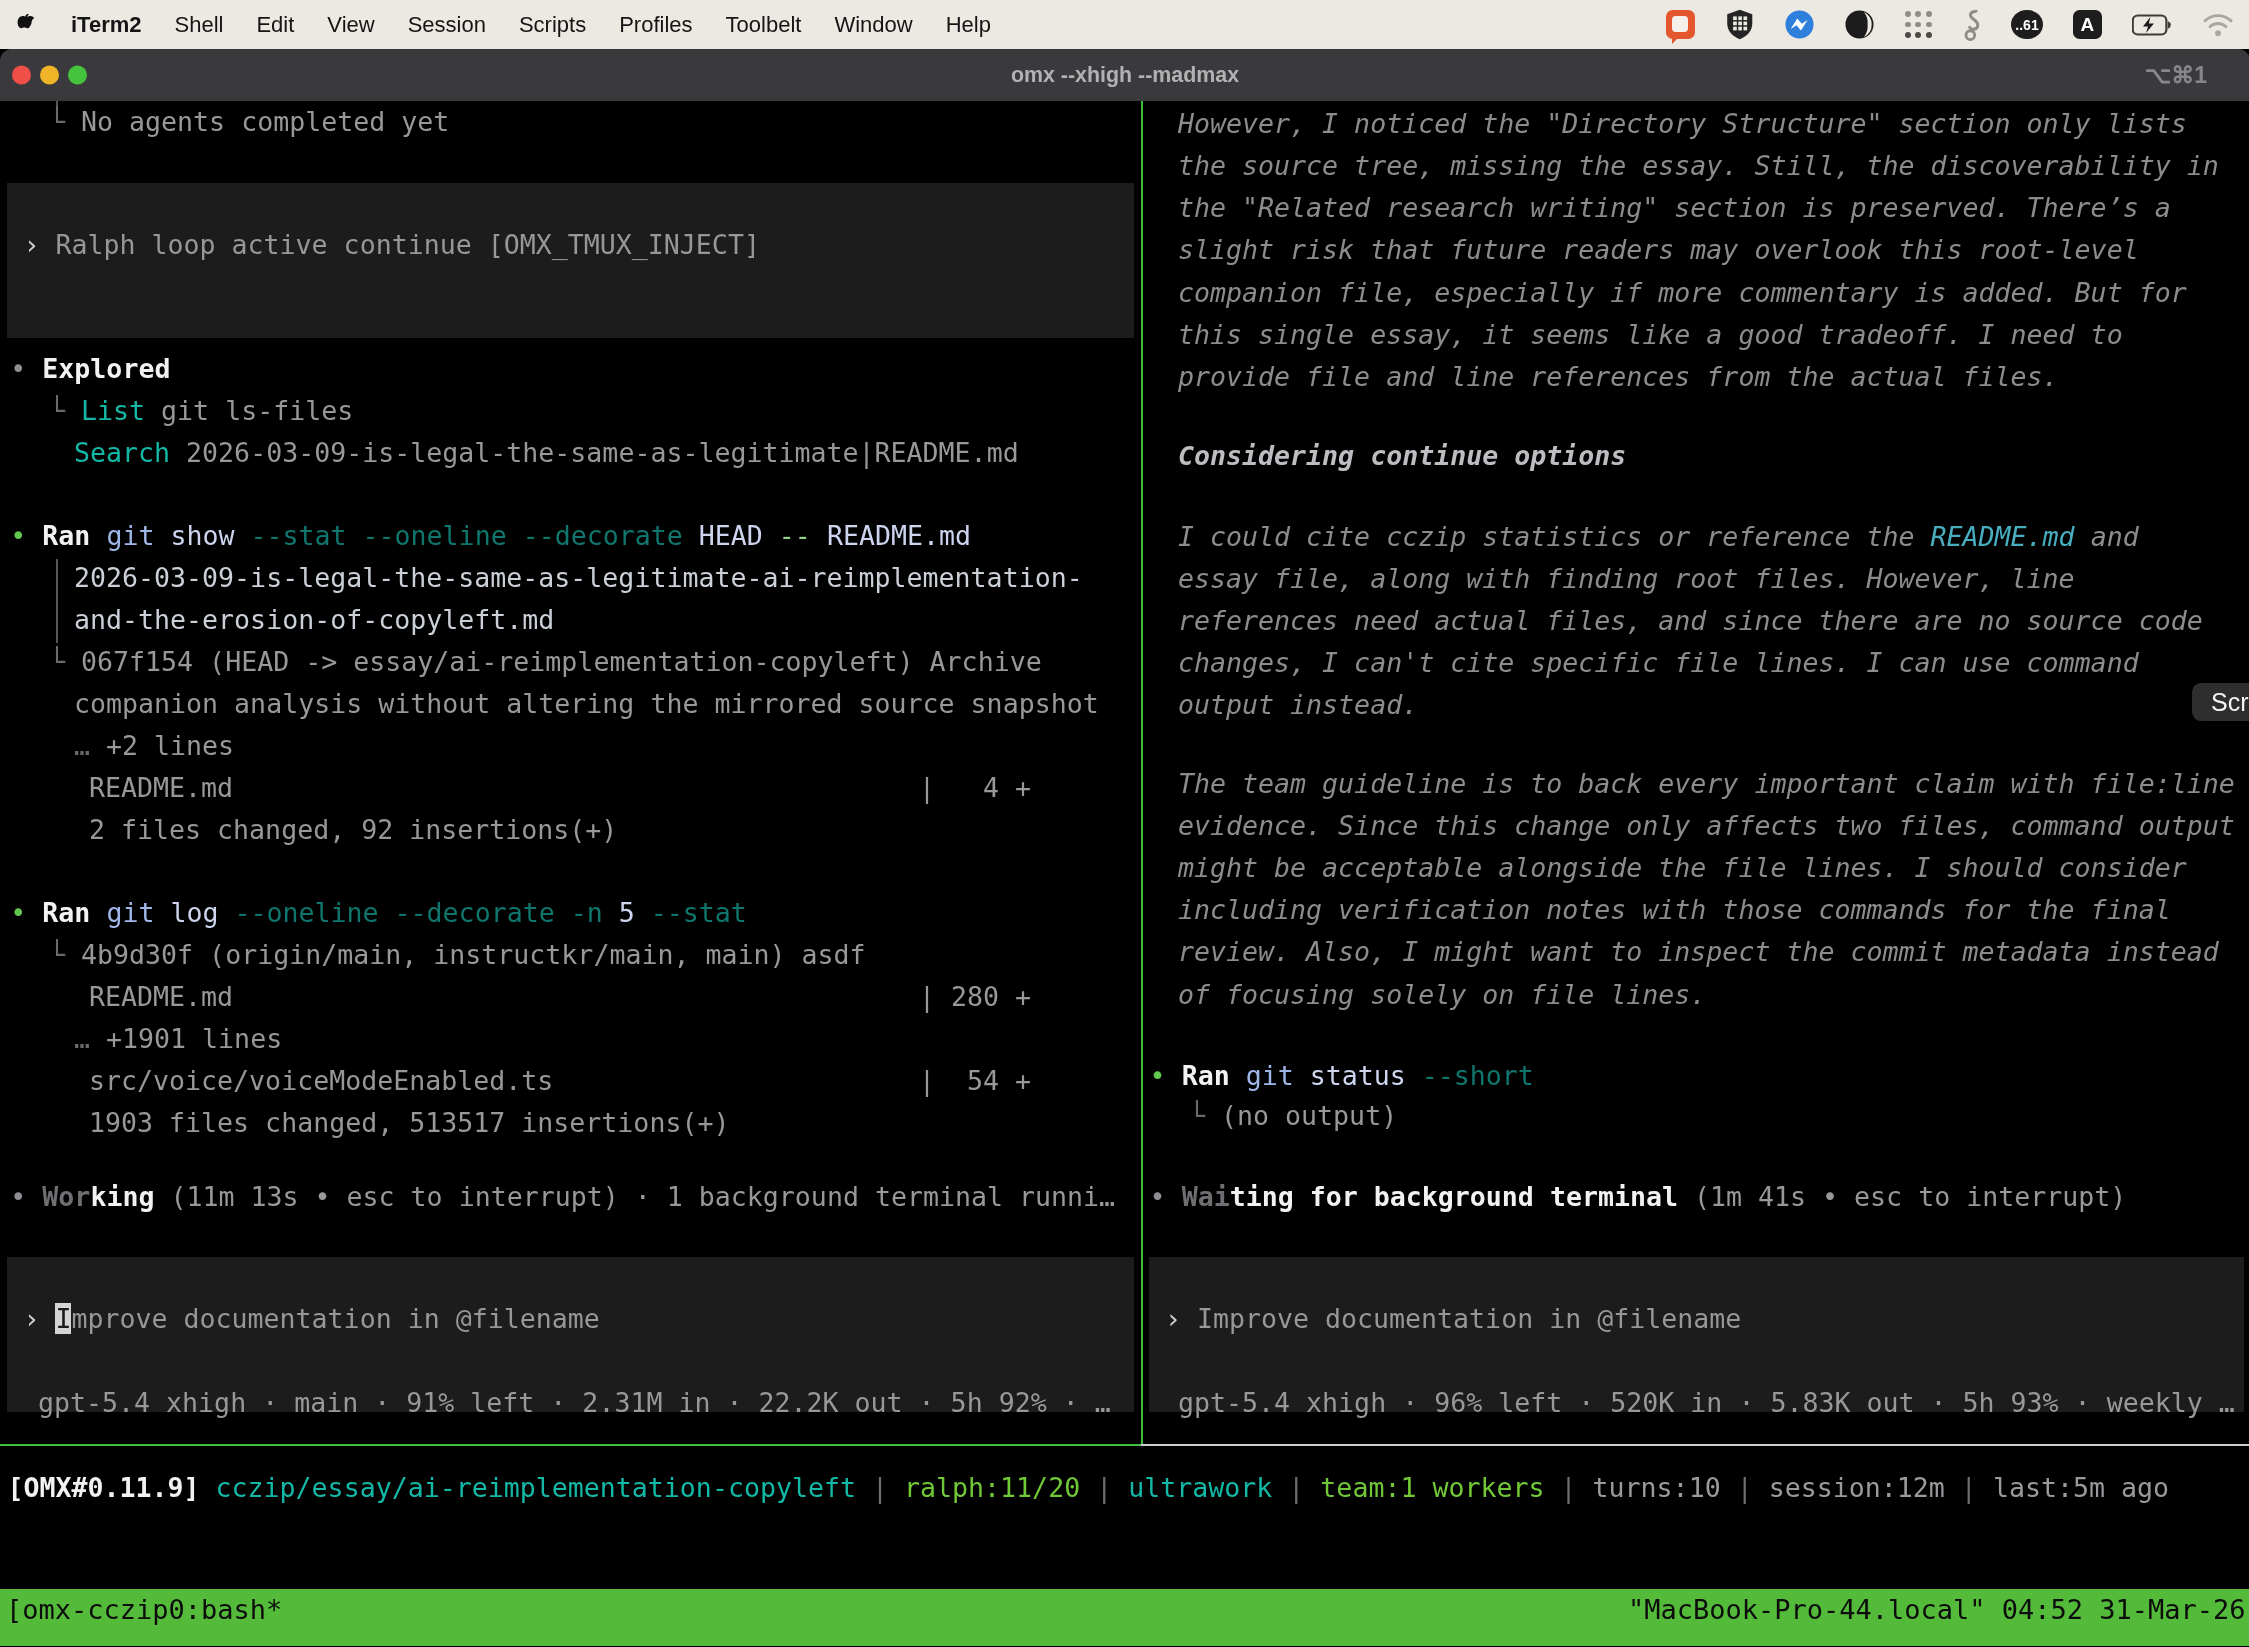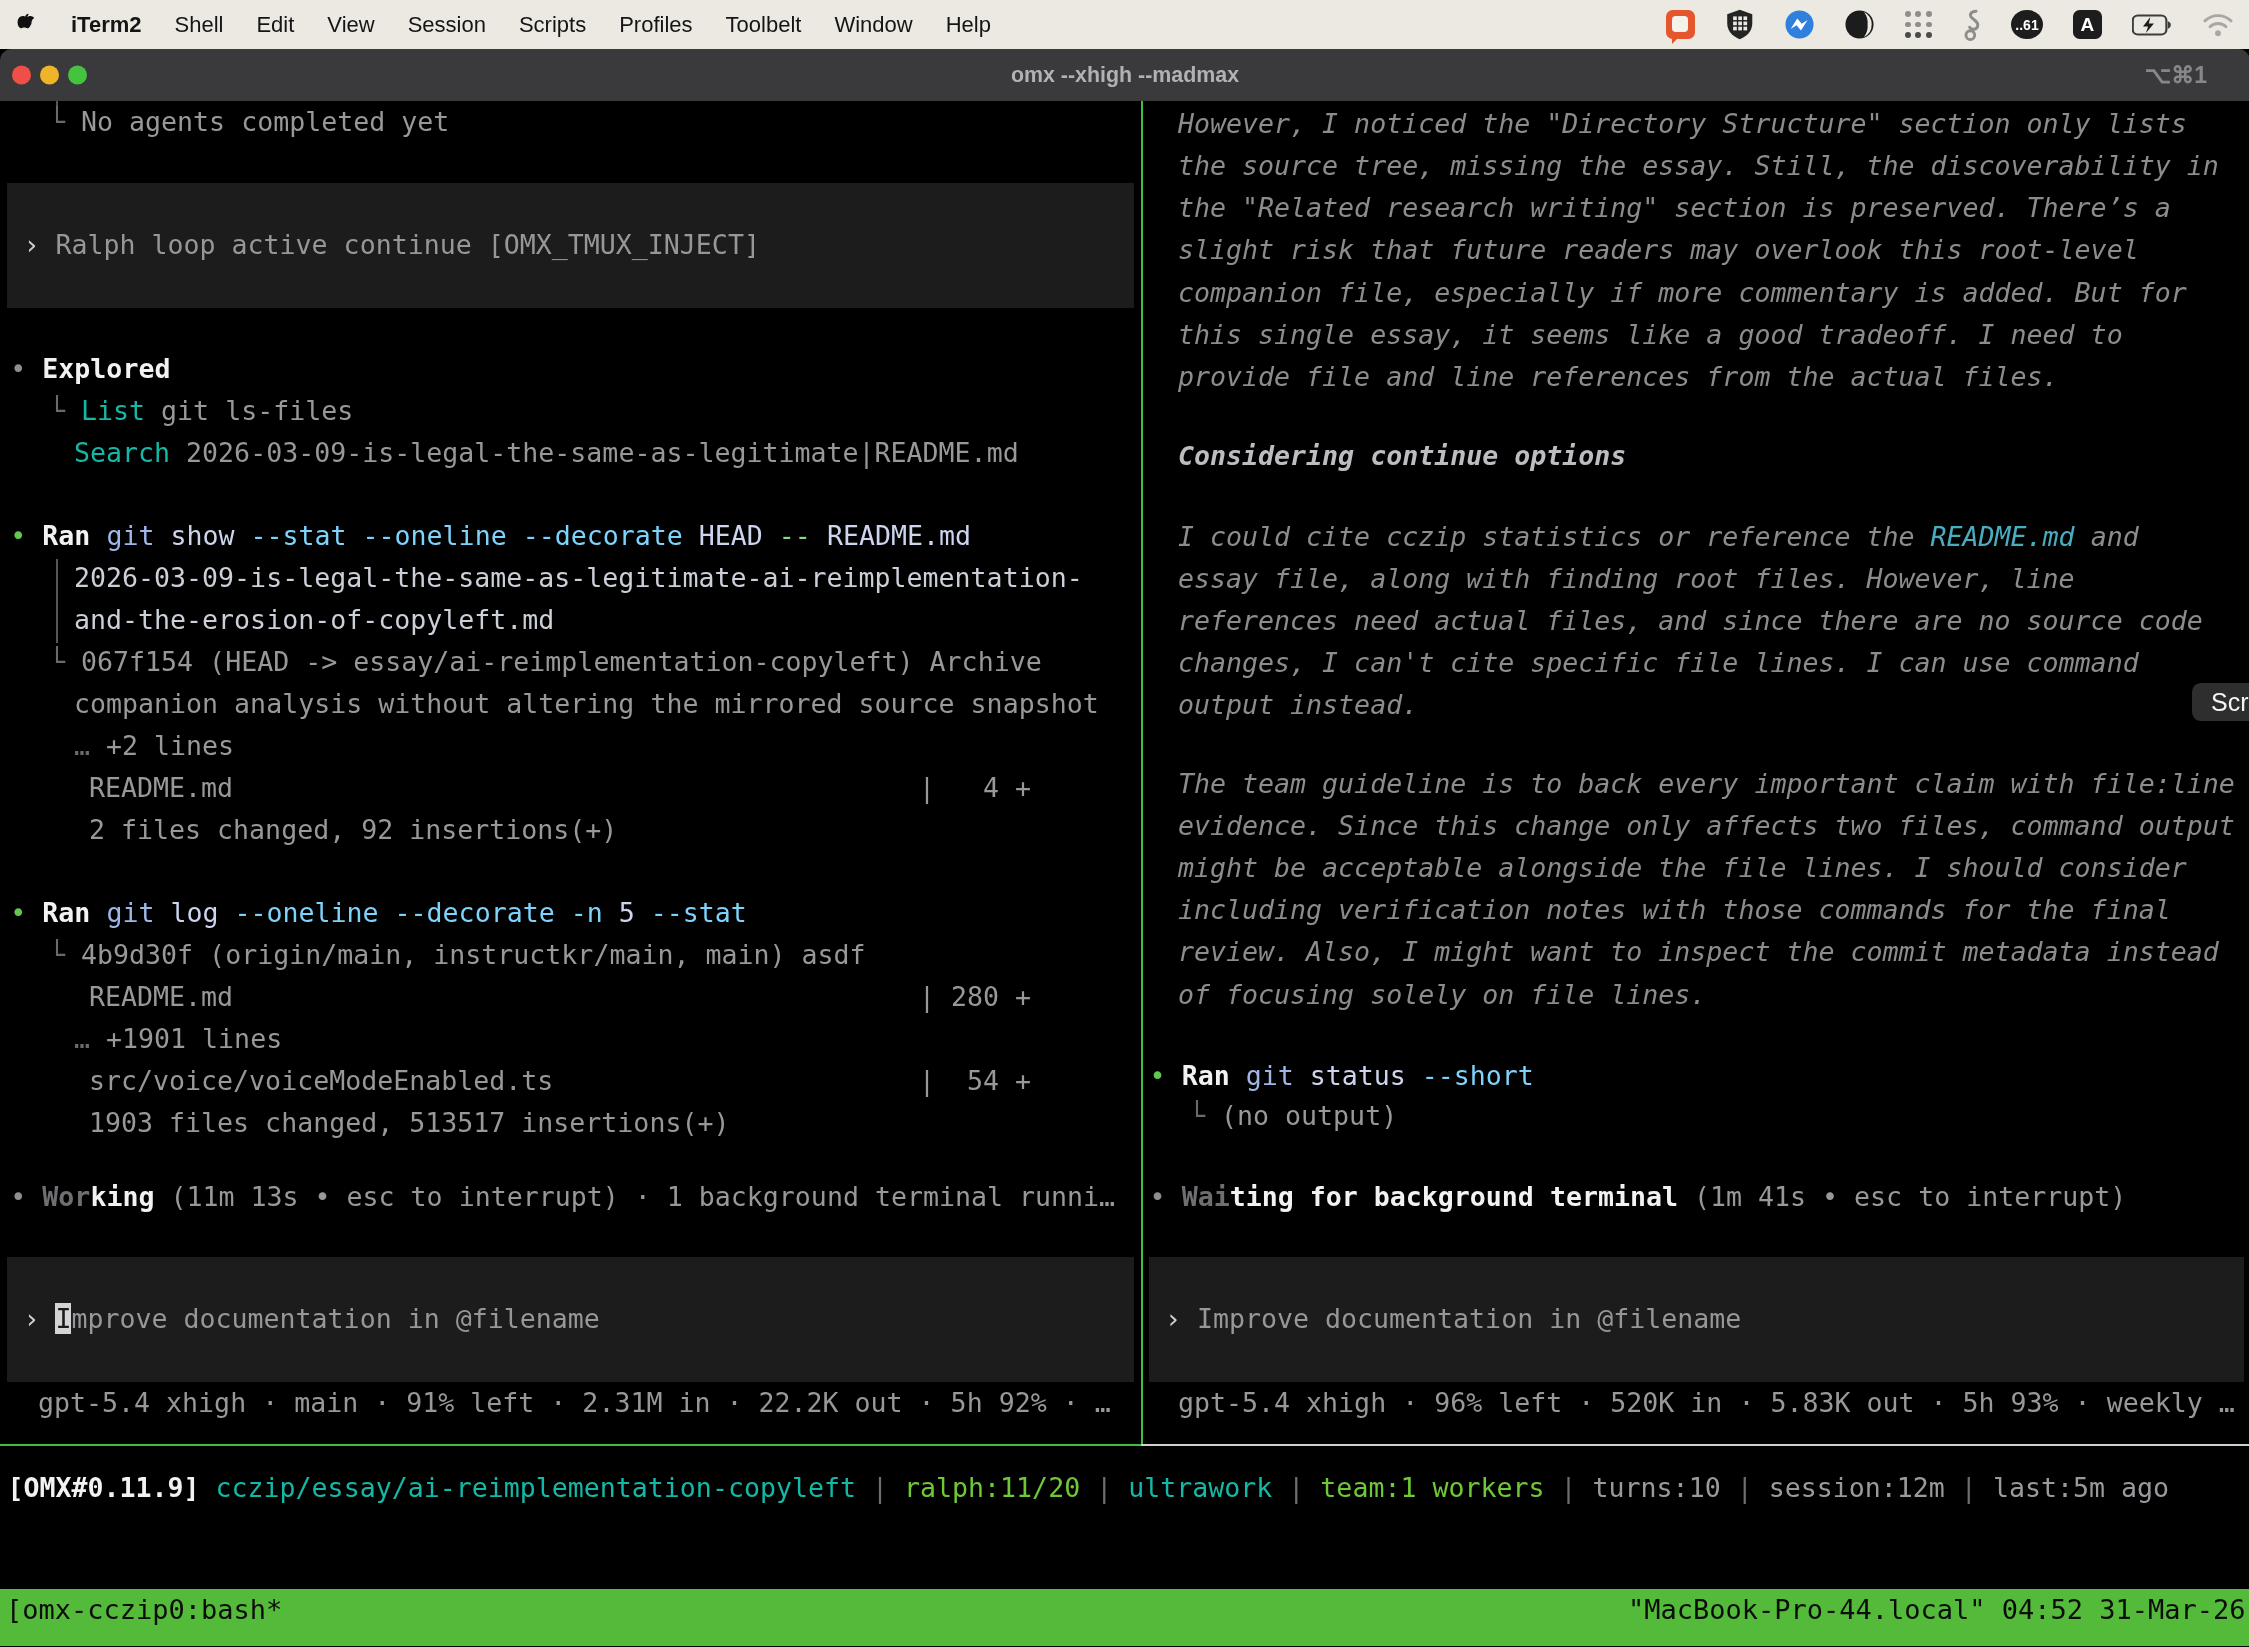--- a/index.html
+++ b/index.html
@@ -49,32 +49,32 @@
   .hline-l { position:absolute; left:0; top:1343px; width:1141px; height:2.2px; background:#3ec03e; }
   .hline-r { position:absolute; left:1141px; right:0; top:1343px; height:2.2px; background:#cfcfcf; }
 
   .r { position:absolute; white-space:pre; font-size:26.6px; line-height:42px; height:42px; color:#98989b; }
   .it { font-style:italic; color:#8c8c8f; }
   .hd { font-style:italic; font-weight:700; color:#bdbdc1; }
   .wt { color:#f2f2f4; font-weight:700; }
   .br { color:#cbcfd8; }
   .bl { color:#9fb6e8; }
   .lv { color:#ccd4ee; }
-  .sl { color:#7dd3fc;margin-top:10px; }
+  .sl { color:#0f766e;margin-top:10px; }
   .gn { color:#8ed48b; }
   .cy { color:#14b8a6; }
   .lk { color:#48aebf; font-style:italic; }
   .tr { color:#6a6a6e; }
   .dm { color:#6f6f73; font-weight:700; }
   .bu-g { color:#62c74f; }
   .bu { color:#8f8f93; }
   .pipe { position:absolute; left:830px; }
   .guide { position:absolute; width:1.5px; background:#56565a; }
 
-  .box { position:absolute; left:7.4px; right:7.4px; height:125px; background:#1c1c1c; }
+  .box { position:absolute; left:7.4px; right:7.4px; height:155px; background:#1c1c1c; }
   .box .bxr { position:absolute; left:16px; top:41px; white-space:pre; font-size:26.6px; line-height:42px; color:#97979a; }
   .prompt { color:#cfcfd2; }
   .cursor { background:#d4d4d6; color:#1a1a1a; }
 
   .omx-row { position:absolute; left:7.4px; top:1366px; white-space:pre; font-size:26.6px; line-height:42px; color:#9a9a9e; }
   .omx-app { color:#f2f2f4; font-weight:700; }
   .omx-sep { color:#6e6e72; }
   .lime { color:#71c837; }
 
   .scre { position:absolute; right:0; top:582px; width:58px; height:38px; background:#2e2e2e;

